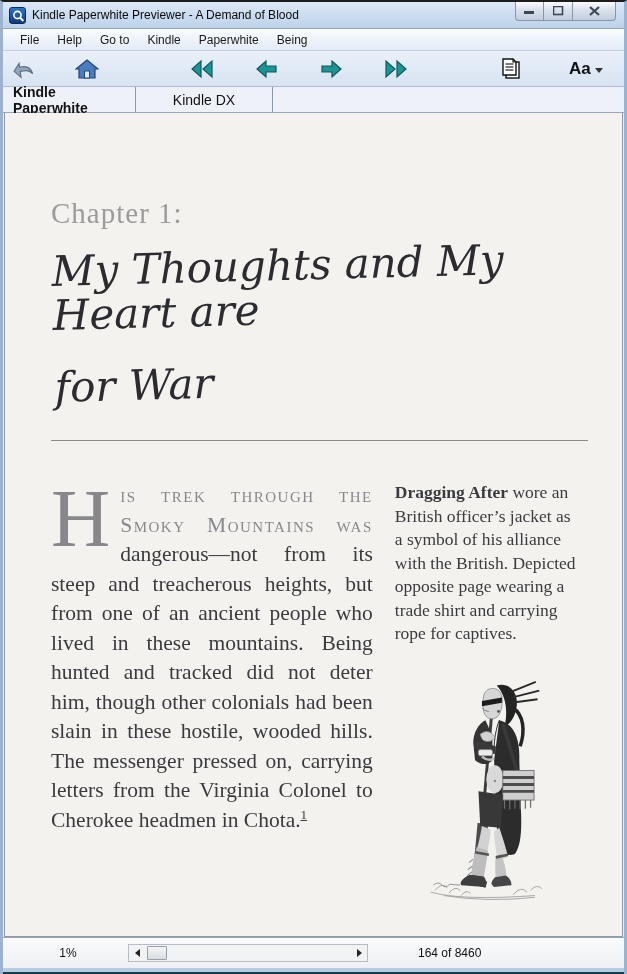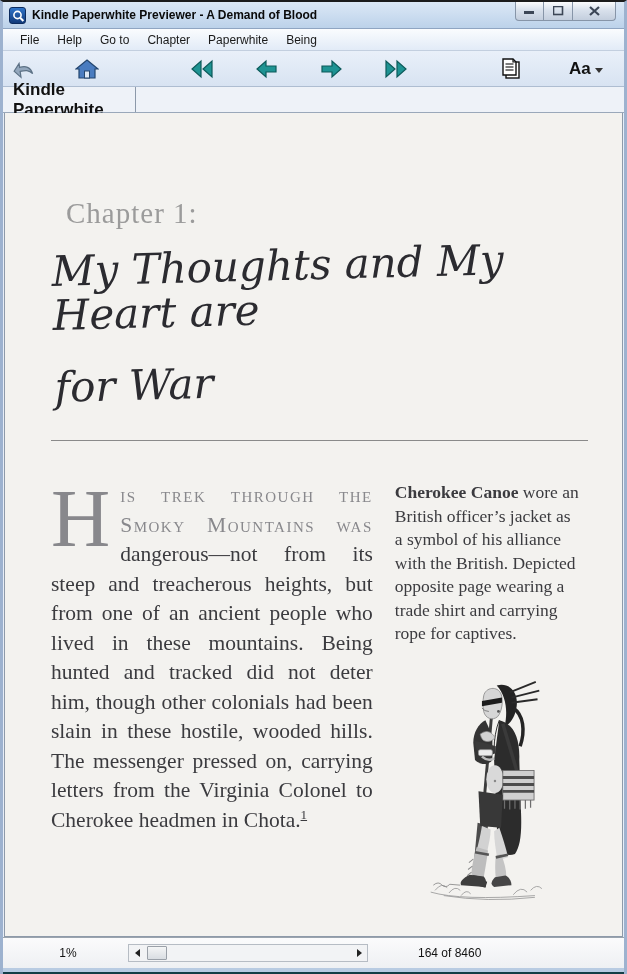--- a/index.html
+++ b/index.html
@@ -11,21 +11,21 @@
   }
   
   .titlebar{
     height:27px;flex:0 0 27px;display:flex;align-items:center;
     background:linear-gradient(#dce8f6,#bcd2ea);
     border-bottom:1px solid #8fa5c2;position:relative;padding-left:6px;
   }
   .app-icon{width:17px;height:17px;border-radius:3px;margin-right:6px;
     background:linear-gradient(#2f74c9,#123a7a);position:relative;border:1px solid #0c2b5e;}
   .app-icon svg{position:absolute;left:1px;top:1px;}
-  .title-text{font-size:12px;color:#0a0a0a;font-weight:bold;}
+  .title-text{font-size:12px;color:#0a0a0a;}
   .win-controls{position:absolute;right:8px;top:0;display:flex;}
   .win-btn{
     width:29px;height:19px;display:flex;align-items:center;justify-content:center;
     background:linear-gradient(#fbfcfd,#d9e1ec 45%,#c3cedd);
     border:1px solid #8795a8;border-top:none;cursor:pointer;
   }
   .win-btn:first-child{border-bottom-left-radius:4px;}
   .win-btn:last-child{border-bottom-right-radius:4px;width:43px;}
   .win-btn + .win-btn{border-left:none;}
   
@@ -45,32 +45,32 @@
   .tool-btn.disabled{cursor:default;}
   .tool-sep{width:1px;height:26px;background:#a9b6c6;margin:0 5px;}
   .aa-btn{display:flex;align-items:center;gap:4px;padding:0 6px;height:30px;cursor:pointer;border-radius:3px;}
   .aa-label{font-size:17px;font-weight:bold;color:#111;}
   .caret-down{width:0;height:0;border-left:4px solid transparent;border-right:4px solid transparent;border-top:5px solid #333;margin-top:3px;}
   
   .tabbar{
     height:26px;flex:0 0 26px;display:flex;align-items:stretch;
     background:#eef2f8;border-bottom:1px solid #9aa8ba;
   }
-  .tab{display:flex;align-items:center;padding:0 10px;font-size:17px;color:#111;
+  .tab{display:flex;align-items:center;padding:0 10px;font-size:14px;color:#111;
        border-right:1px solid #8c99aa;cursor:pointer;}
   .tab.active{font-weight:bold;}
   .tab-1{width:133px;}
   .tab-2{width:137px;justify-content:center;}
   
   .content{
     flex:1 1 auto;background:#f3f2ef;border:1px solid #8e9aa9;border-top:none;
     margin:0 1px;overflow:hidden;position:relative;
     padding:84px 40px 0 46px;
   }
-  .chapter-label{font-family:"Liberation Serif",serif;font-size:29px;color:#9b9b9b;letter-spacing:1px;margin-left:15px;}
+  .chapter-label{font-family:"Liberation Serif",serif;font-size:29px;color:#9b9b9b;letter-spacing:1px;}
   .script-title{font-family:cursive, "DejaVu Serif", serif;font-style:italic;
     font-size:42px;color:#2b2b30;line-height:1.05;margin-top:20px;transform:rotate(-1.5deg);transform-origin:left top;}
   .script-line2{margin-top:28px;}
   .title-rule{border:none;border-top:1px solid #8a8a8a;margin-top:30px;width:537px;}
   .columns{display:flex;margin-top:40px;gap:22px;}
   .main-col{width:330px;font-family:"Liberation Serif",serif;font-size:21.5px;line-height:29.5px;
     color:#3b3b3f;text-align:justify;}
   .dropcap{float:left;font-size:82px;line-height:64px;padding:6px 10px 0 0;color:#88888c;}
   .smallcaps{font-variant:small-caps;letter-spacing:1.5px;color:#88888c;margin-top:8px;}
   .footnote-ref{font-size:13px;vertical-align:super;text-decoration:underline;line-height:0;cursor:pointer;}
@@ -125,21 +125,21 @@
           <path d="M1 1 L10 9 M10 1 L1 9" stroke="#3c4656" stroke-width="2.2"></path>
         </svg>
       </div>
     </div>
   </div>
 
   <div class="menubar">
     <span class="menu-item">File</span>
     <span class="menu-item">Help</span>
     <span class="menu-item">Go to</span>
-    <span class="menu-item">Chapter</span>
+    <span class="menu-item">Kindle</span>
     <span class="menu-item">Paperwhite</span>
     <span class="menu-item">Being</span>
   </div>
 
   <div class="toolbar">
     <div class="tool-btn">
       <svg width="24" height="22" viewBox="0 0 24 22">
         <path d="M3 12 L9 5 L9 9 C15 8 20 10 21 17 C18 12.5 14 12.5 9 13 L9 19 Z" fill="#93a7bd" stroke="#5c7185" stroke-width="1.2" transform="rotate(-8 12 12)"></path>
       </svg>
     </div>
@@ -254,40 +254,43 @@
         <circle cx="13" cy="19" r="1.2" fill="#111"></circle>
           <rect x="15" y="18.2" width="4" height="1.6" fill="#334"></rect>
       </svg>
     </div>
   </div>
 
   <div class="tabbar">
     <div class="tab tab-1 active">
       <span>Kindle Paperwhite</span>
     </div>
+    <div class="tab tab-2">
+      <span>Kindle DX</span>
+    </div>
   </div>
 
   <div class="content">
     <div class="chapter-label">Chapter 1:</div>
     <div class="script-title">
       <div>My Thoughts and My Heart are</div>
       <div class="script-line2">for War</div>
     </div>
     <hr class="title-rule">
 
     <div class="columns">
       <div class="main-col">
         <p>
           <span class="dropcap">H</span><span class="smallcaps">is trek through the Smoky Mountains was</span><span> dangerous—not from its steep and treacherous heights, but from one of an ancient people who lived in these mountains. Being hunted and tracked did not deter him, though other colonials had been slain in these hostile, wooded hills. The messenger pressed on, carrying letters from the Virginia Colonel to Cherokee headmen in Chota.</span><span class="footnote-ref">1</span>
         </p>
       </div>
 
       <div class="side-col">
         <div class="caption">
-          <b>Cherokee Canoe</b><span> wore an British officer’s jacket as a symbol of his alliance with the British. Depicted opposite page wearing a trade shirt and carrying rope for captives.</span>
+          <b>Dragging After</b><span> wore an British officer’s jacket as a symbol of his alliance with the British. Depicted opposite page wearing a trade shirt and carrying rope for captives.</span>
         </div>
         <div class="illustration">
           <svg width="165" height="245" viewBox="0 0 190 270">
 
             <g stroke="#9c9c9c" stroke-width="1" fill="none">
               <path d="M25 252 q35 10 120 4 M40 256 q50 8 105 2"></path>
               <path d="M30 250 q8 -10 14 -3 M46 253 q7 -9 13 -3 M120 255 q9 -11 16 -3 M140 250 q7 -8 13 -2 M60 256 q6 -8 11 -2"></path>
             </g>
 
             <path d="M28 244 q6 -5 10 0 q4 4 9 -1 l12 1" stroke="#8a8a8a" stroke-width="1" fill="none"></path>

